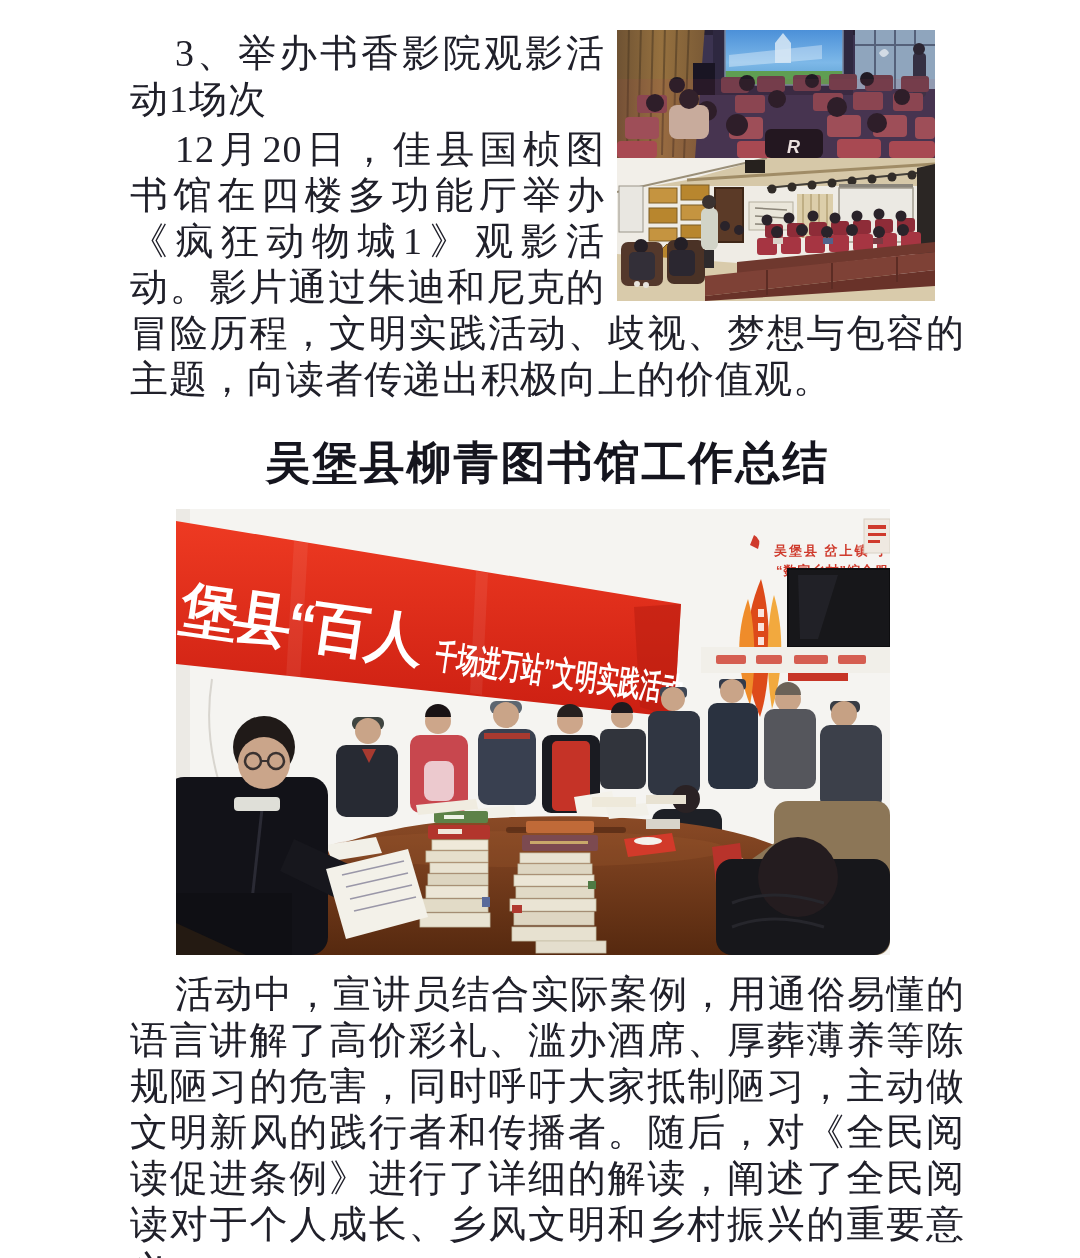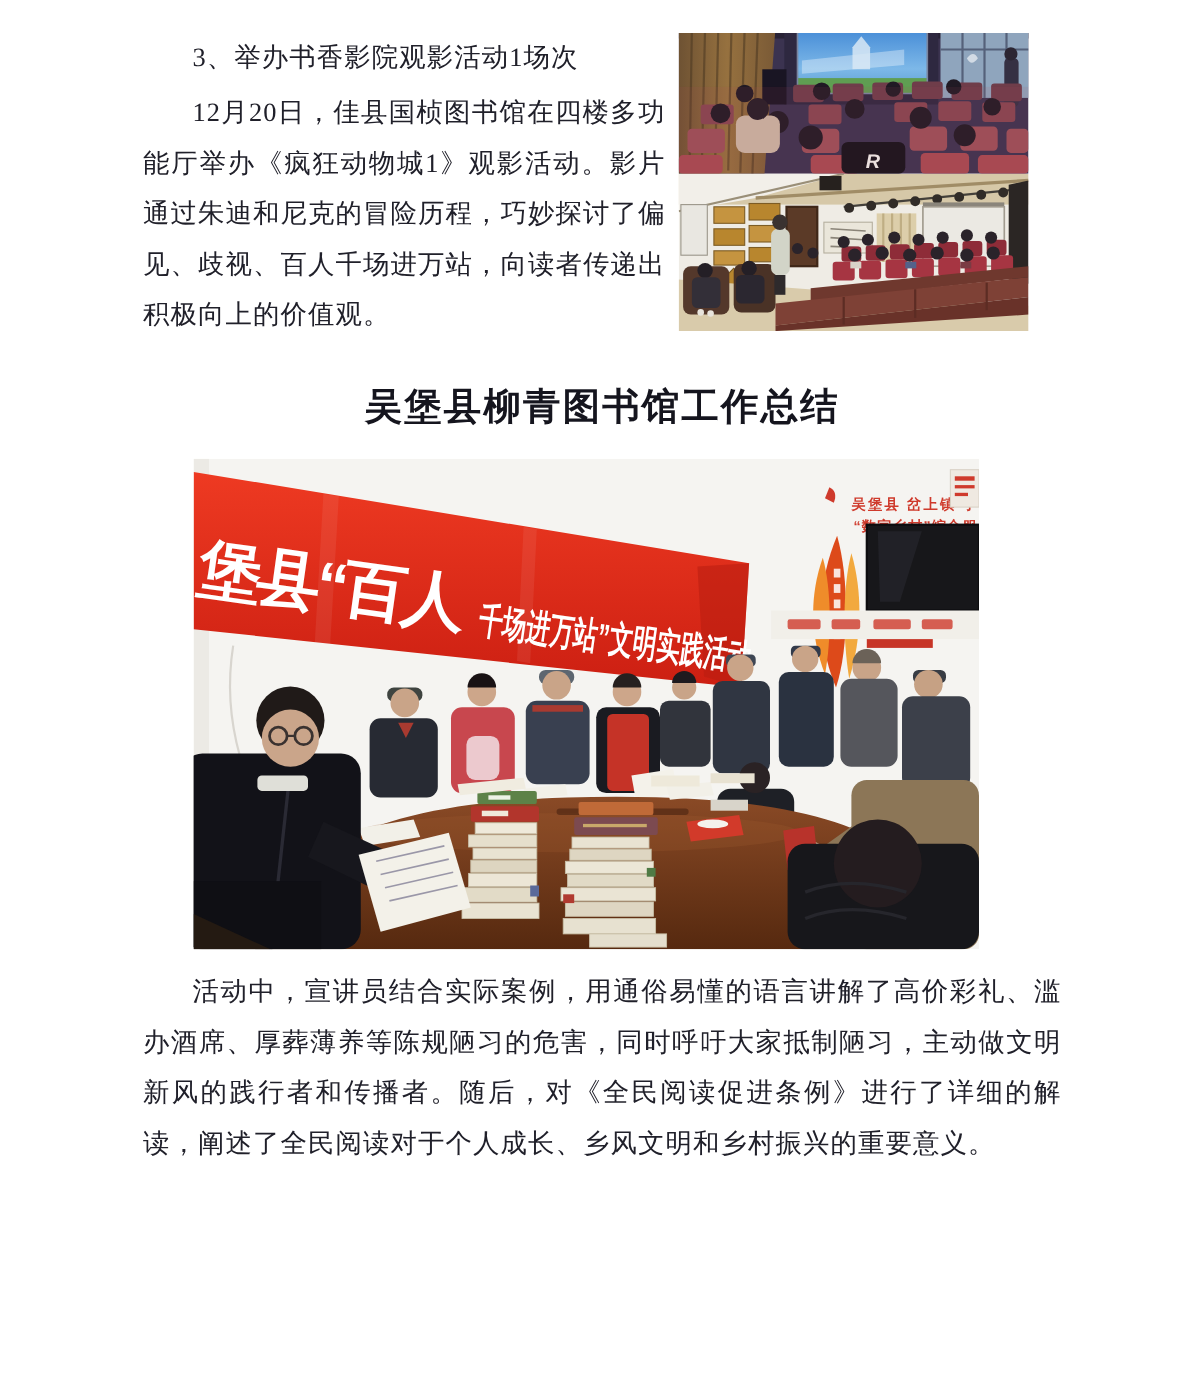--- a/index.html
+++ b/index.html
@@ -8,41 +8,41 @@
     width:1080px;height:1258px;
     background:#ffffff;
     overflow:hidden;
     font-family:"Liberation Serif","DejaVu Serif",serif;
     color:#20202a;
     box-sizing:border-box;
     padding:30px 115px 0 130px;
   }
   .para{
     margin:0;
-    font-size:24px;
+    font-size:38px;
     line-height:46px;
     text-align:justify;
     text-indent:45px;
     letter-spacing:1px;
     color:#20202a;
   }
   .top-section{overflow:hidden;}
   .photo-stack{
     float:right;
     width:318px;
     margin:-11px 30px 0 12px;
   }
   .photo{display:block;font-size:0;line-height:0;}
   .photo + .photo{margin-top:12px;}
   .photo svg{display:block;}
   .para-movie-body{margin-top:4px;}
   .section-title{
     clear:both;
     margin:37px 0 22px 0;
-    font-size:34px;
+    font-size:45px;
     line-height:48px;
     font-weight:bold;
     text-align:center;
     letter-spacing:2px;
     color:#15151e;
   }
   .big-photo{
     margin:11px 0 0 46px;
     width:714px;height:446px;
     font-size:0;line-height:0;
@@ -257,21 +257,21 @@
               <circle cx="29" cy="127" r="3" fill="#e8e4dc"></circle>
           </g>
           <rect x="84" y="50" width="17" height="42" rx="6" fill="#d2d4c8"></rect>
           <circle cx="92" cy="44" r="7" fill="#3a3230"></circle>
           <rect x="87" y="92" width="10" height="18" fill="#2e2a2c"></rect>
         </svg>
       </figure>
     </div>
 
     <p class="para">3、举办书香影院观影活动1场次</p>
-    <p class="para para-movie-body">12月20日，佳县国桢图书馆在四楼多功能厅举办《疯狂动物城1》观影活动。影片通过朱迪和尼克的冒险历程，巧妙探讨了偏见、歧视、百人千场进万站，向读者传递出积极向上的价值观。</p>
+    <p class="para para-movie-body">12月20日，佳县国桢图书馆在四楼多功能厅举办《疯狂动物城1》观影活动。影片通过朱迪和尼克的冒险历程，文明实践活动、歧视、梦想与包容的主题，向读者传递出积极向上的价值观。</p>
   </div>
 
   <h2 class="section-title">吴堡县柳青图书馆工作总结</h2>
 
 
   <figure class="big-photo" style="margin-top:11px;margin-bottom:0">
     <svg width="714" height="446" viewBox="0 0 714 446">
       <defs>
         <linearGradient id="g-banner" x1="0" y1="0" x2="0" y2="1">
           <stop offset="0" stop-color="#ee3a22"></stop>

